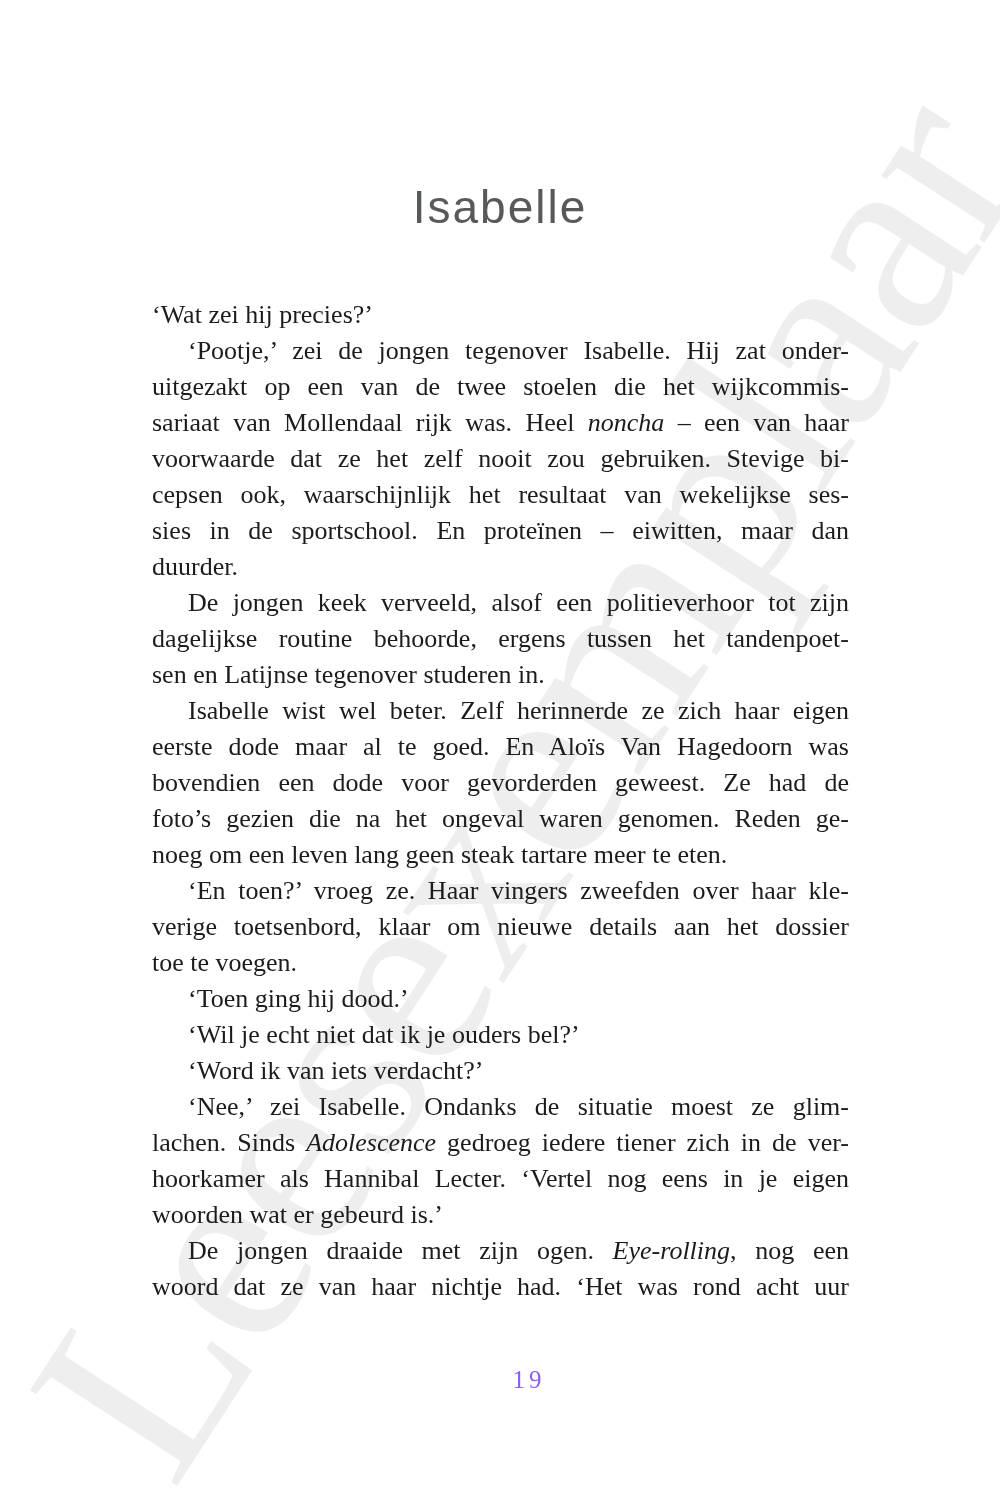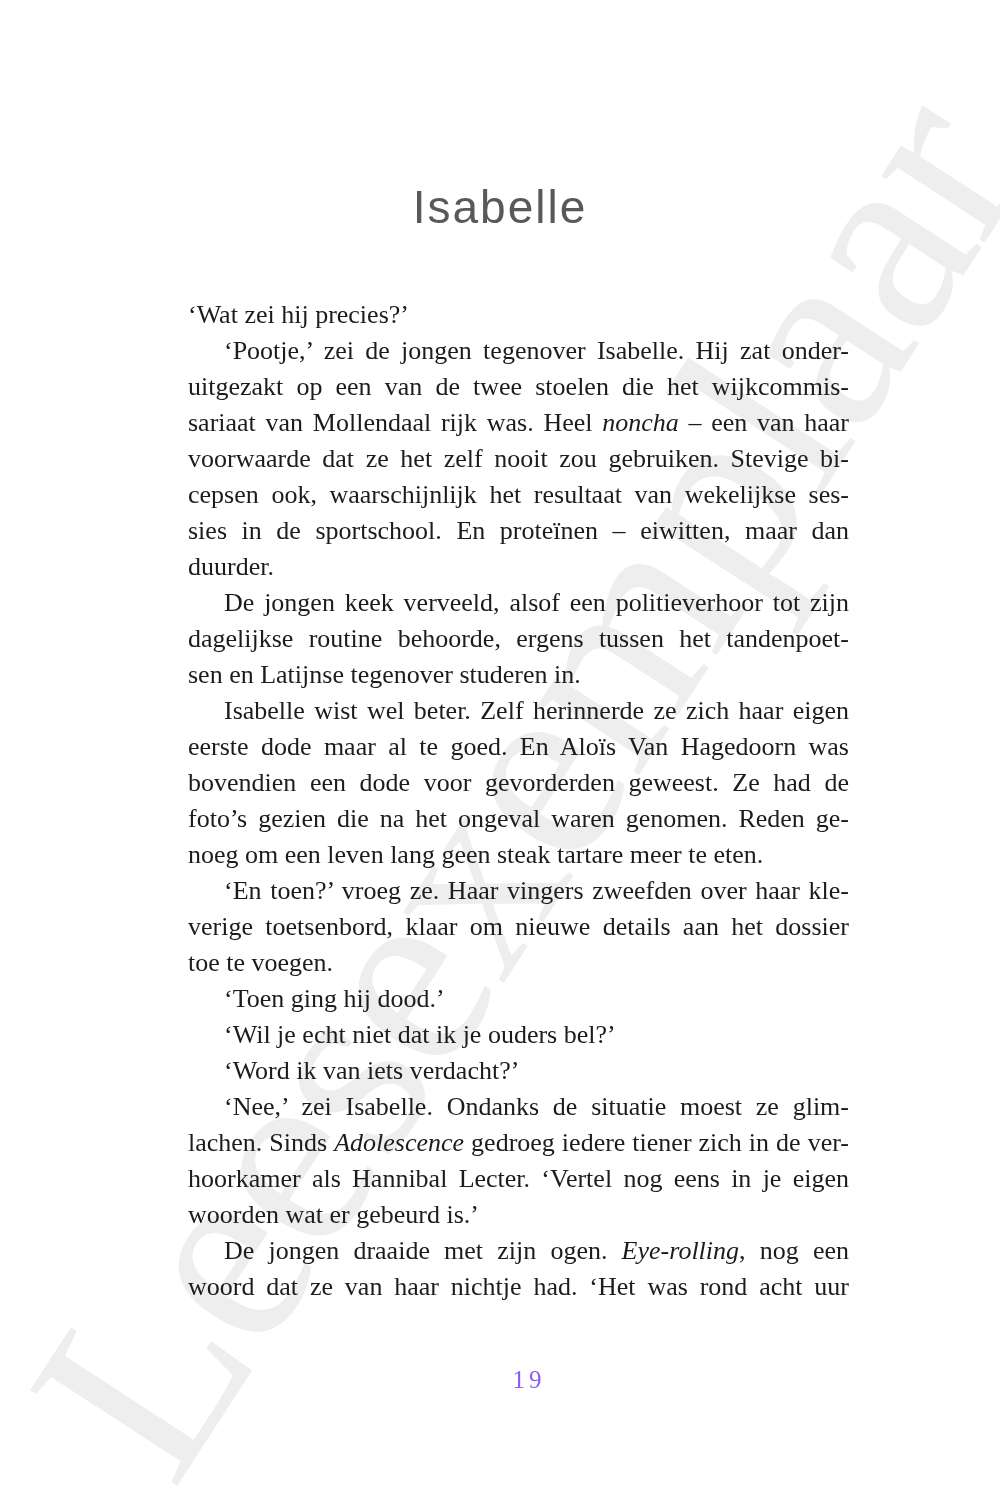--- a/index.html
+++ b/index.html
@@ -53,21 +53,20 @@
     z-index: 1;
     font-size: 26px;
     line-height: 36px;
     color: #1c1c1c;
   }
   .line {
     height: 36px;
     overflow: hidden;
     text-align: justify;
     text-align-last: justify;
-    margin-left: 36px;
   }
   .line.para-end {
     text-align: left;
     text-align-last: left;
   }
   .line.indent {
     text-indent: 36px;
   }
   .line i {
   }

